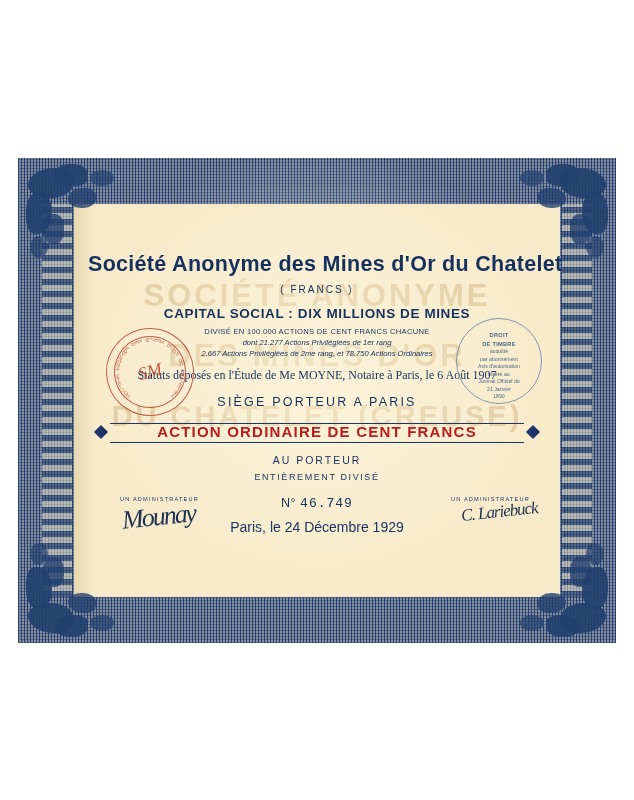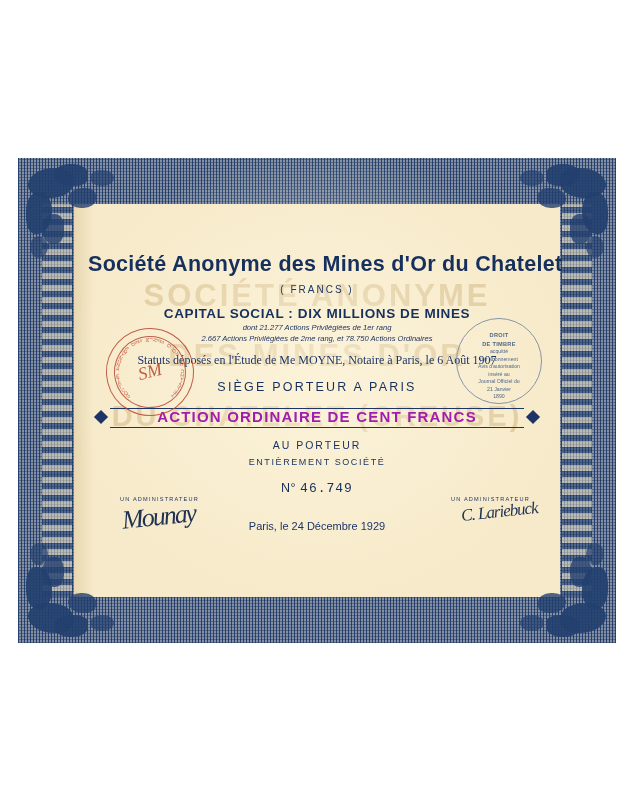--- a/index.html
+++ b/index.html
@@ -189,21 +189,21 @@
     height: 18px;
     border-top: 1.3px solid #1d3566;
     border-bottom: 1.3px solid #1d3566;
   }
   .action-bar .txt {
     position: relative;
     font-size: 15px;
     font-weight: bold;
     letter-spacing: 1.2px;
     line-height: 26px;
-    color: #a21caf;
+    color: #b91c1c;
     background: transparent;
   }
   .diamond {
     position: absolute;
     top: 8px;
     width: 10px; height: 10px;
     background: #1d3566;
     transform: rotate(45deg);
   }
   .diamond.l { left: 8px; }
@@ -227,22 +227,22 @@
     font-size: 12.5px;
     letter-spacing: 0.5px;
     color: #16305e;
   }
   .numero .num {
     font-family: "Liberation Mono", monospace;
     font-size: 13px;
     letter-spacing: 1px;
   }
   .date {
-    margin-top: 24px;
-    font-size: 11px;
+    margin-top: 8px;
+    font-size: 14px;
     color: #1d3566;
   }
 
   
   .admin {
     position: absolute;
     font-size: 5.6px;
     letter-spacing: 1.2px;
     color: #1d3566;
     text-transform: uppercase;
@@ -384,34 +384,35 @@
       <div class="wm2">DES MINES D'OR</div>
       <div class="wm3">DU CHATELET (CREUSE)</div>
     </div>
 
     <div class="paper-tone"></div>
 
     <div class="content">
       <div class="title">Société Anonyme des Mines d'Or du Chatelet</div>
       <div class="subtitle">( FRANCS )</div>
       <div class="capital">CAPITAL SOCIAL : DIX MILLIONS DE MINES</div>
+      <div class="line-small">DIVISÉ EN 100.000 ACTIONS DE CENT FRANCS CHACUNE</div>
       <div class="line-italic">dont 21.277 Actions Privilégiées de 1er rang</div>
       <div class="line-italic">2.667 Actions Privilégiées de 2me rang, et 78.750 Actions Ordinaires</div>
       <div class="statuts">Statuts déposés en l'Étude de Me MOYNE, Notaire à Paris, le 6 Août 1907</div>
       <div class="siege">SIÈGE PORTEUR A PARIS</div>
 
       <div class="action-bar">
         <div class="rule"></div>
         <div class="diamond l"></div>
         <div class="diamond r"></div>
         <div class="txt">ACTION ORDINAIRE DE CENT FRANCS</div>
       </div>
 
       <div class="porteur">AU PORTEUR</div>
-      <div class="liberee">ENTIÈREMENT SOCIÉTÉ</div>
+      <div class="liberee">ENTIÈREMENT DIVISÉ</div>
 
       <div class="numero">
         <span>N°</span>
         <span class="num">46.749</span>
       </div>
 
       <div class="date">Paris, le 24 Décembre 1929</div>
     </div>
 
     <div class="admin left">Un Administrateur</div>

